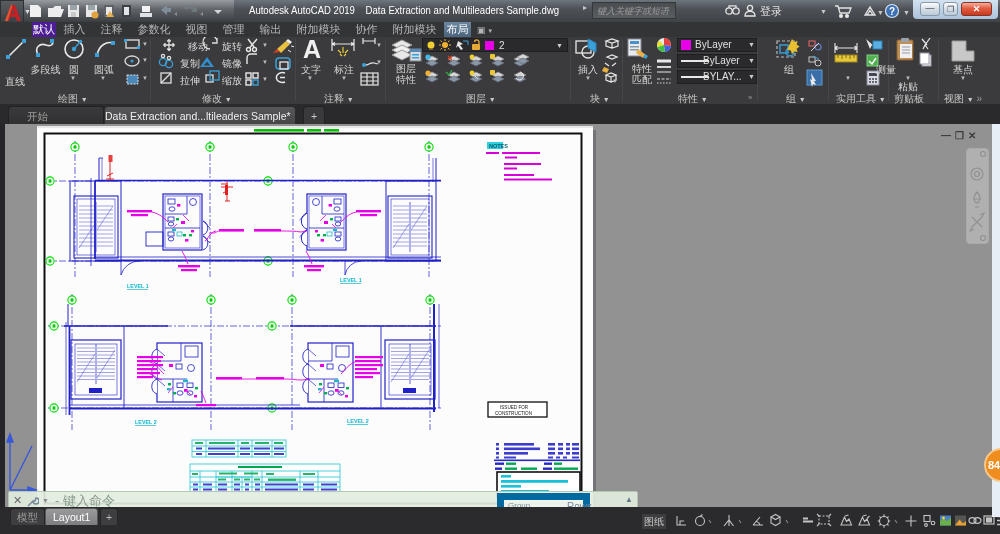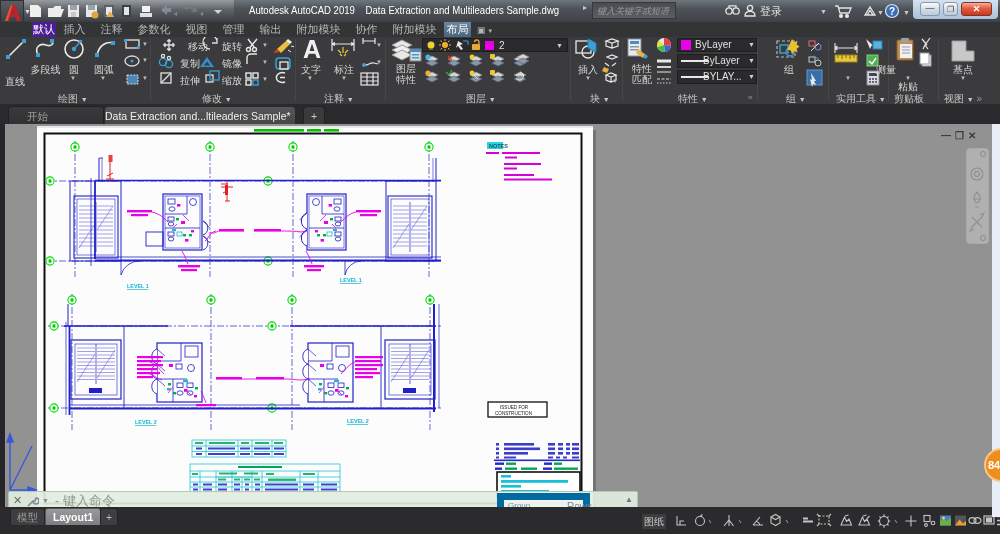--- a/index.html
+++ b/index.html
@@ -835,21 +835,21 @@
   </div>
 
   <div class="abs" style="left:497px;top:493px;width:93px;height:21px;background:rgba(240,246,240,.8);border:7px solid #0369a1;">
     <span style="position:absolute;left:4px;top:1px;font-size:8px;color:#789">Group</span>
     <span style="position:absolute;left:63px;top:1px;font-size:10px;color:#789">Rows</span>
     <span style="position:absolute;left:4px;top:11px;font-size:7.5px;color:#c0589a;text-decoration:underline;white-space:nowrap">Data extraction tab</span>
     <span style="position:absolute;left:74px;top:11px;font-size:7.5px;color:#c0589a">2</span>
   </div>
   <div id="bottombar">
     <div class="ltab" style="left:10px;background:#3e3e40;color:#9a9a9a;border:1px solid #252527;border-bottom:none;padding:0 6px">模型</div>
-    <div class="ltab" style="left:45px;background:linear-gradient(#9a9a9c,#7e7e80);color:#fff;font-weight:bold;border:1px solid #555;border-bottom:none;padding:0 7px">Layout1</div>
+    <div class="ltab" style="left:45px;background:linear-gradient(#9a9a9c,#7e7e80);color:#fff;font-weight:normal;border:1px solid #555;border-bottom:none;padding:0 7px">Layout1</div>
     <div class="ltab" style="left:100px;background:#3e3e40;color:#bbb;border:1px solid #252527;padding:0 5px;border-bottom:none">+</div>
 
     <div class="abs" style="left:641px;top:6px;width:26px;height:17px;background:#3d3d3f;border:1px solid #2a2a2a;color:#ccc;font-size:10px;text-align:center;line-height:16px">图纸</div>
     <svg class="abs" style="left:645px;top:5px" width="355" height="20" viewBox="0 0 355 20">
       <g stroke="#c4c4c4" stroke-width="1.1" fill="none">
         <path d="M32 4v9h9 M35 13v-4h4"></path>
         <circle cx="55" cy="9" r="4.5"></circle>
           <path d="M55 4.5l2.5-2"></path>
           <path d="M64 8l2 3" stroke="#888"></path>
         <path d="M84 3v11 M79 14l5-6 4.5 6"></path>

